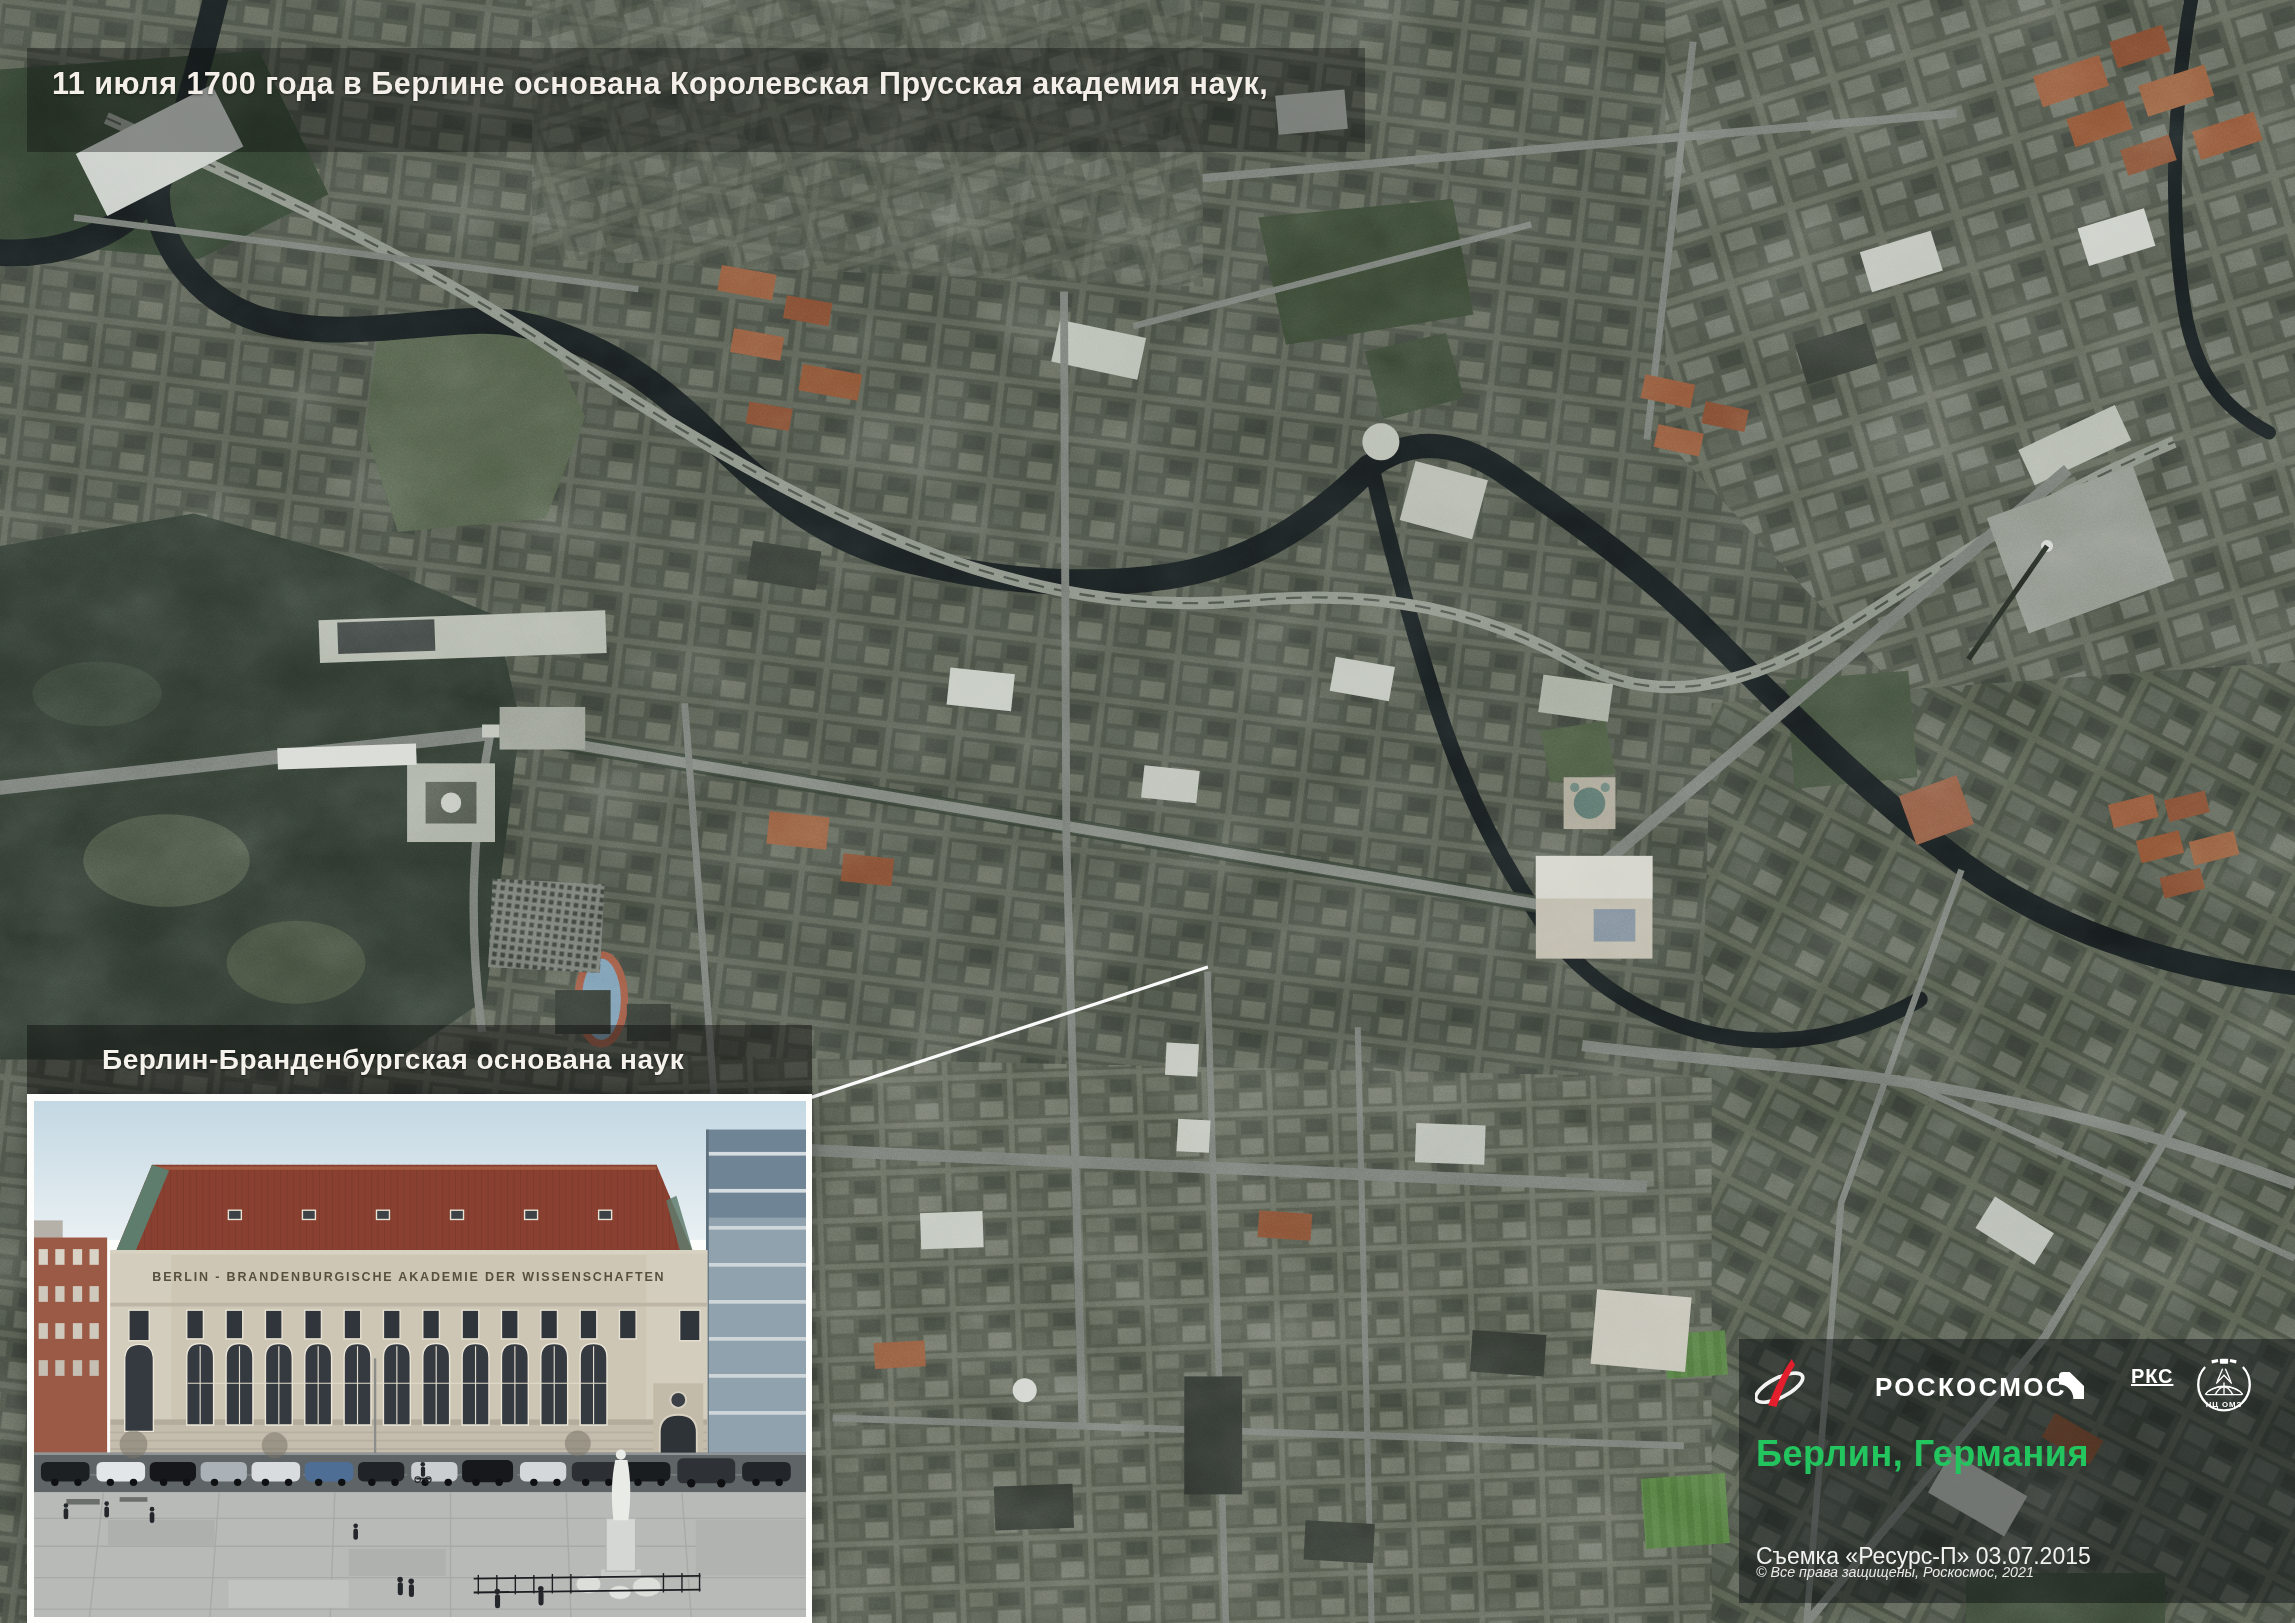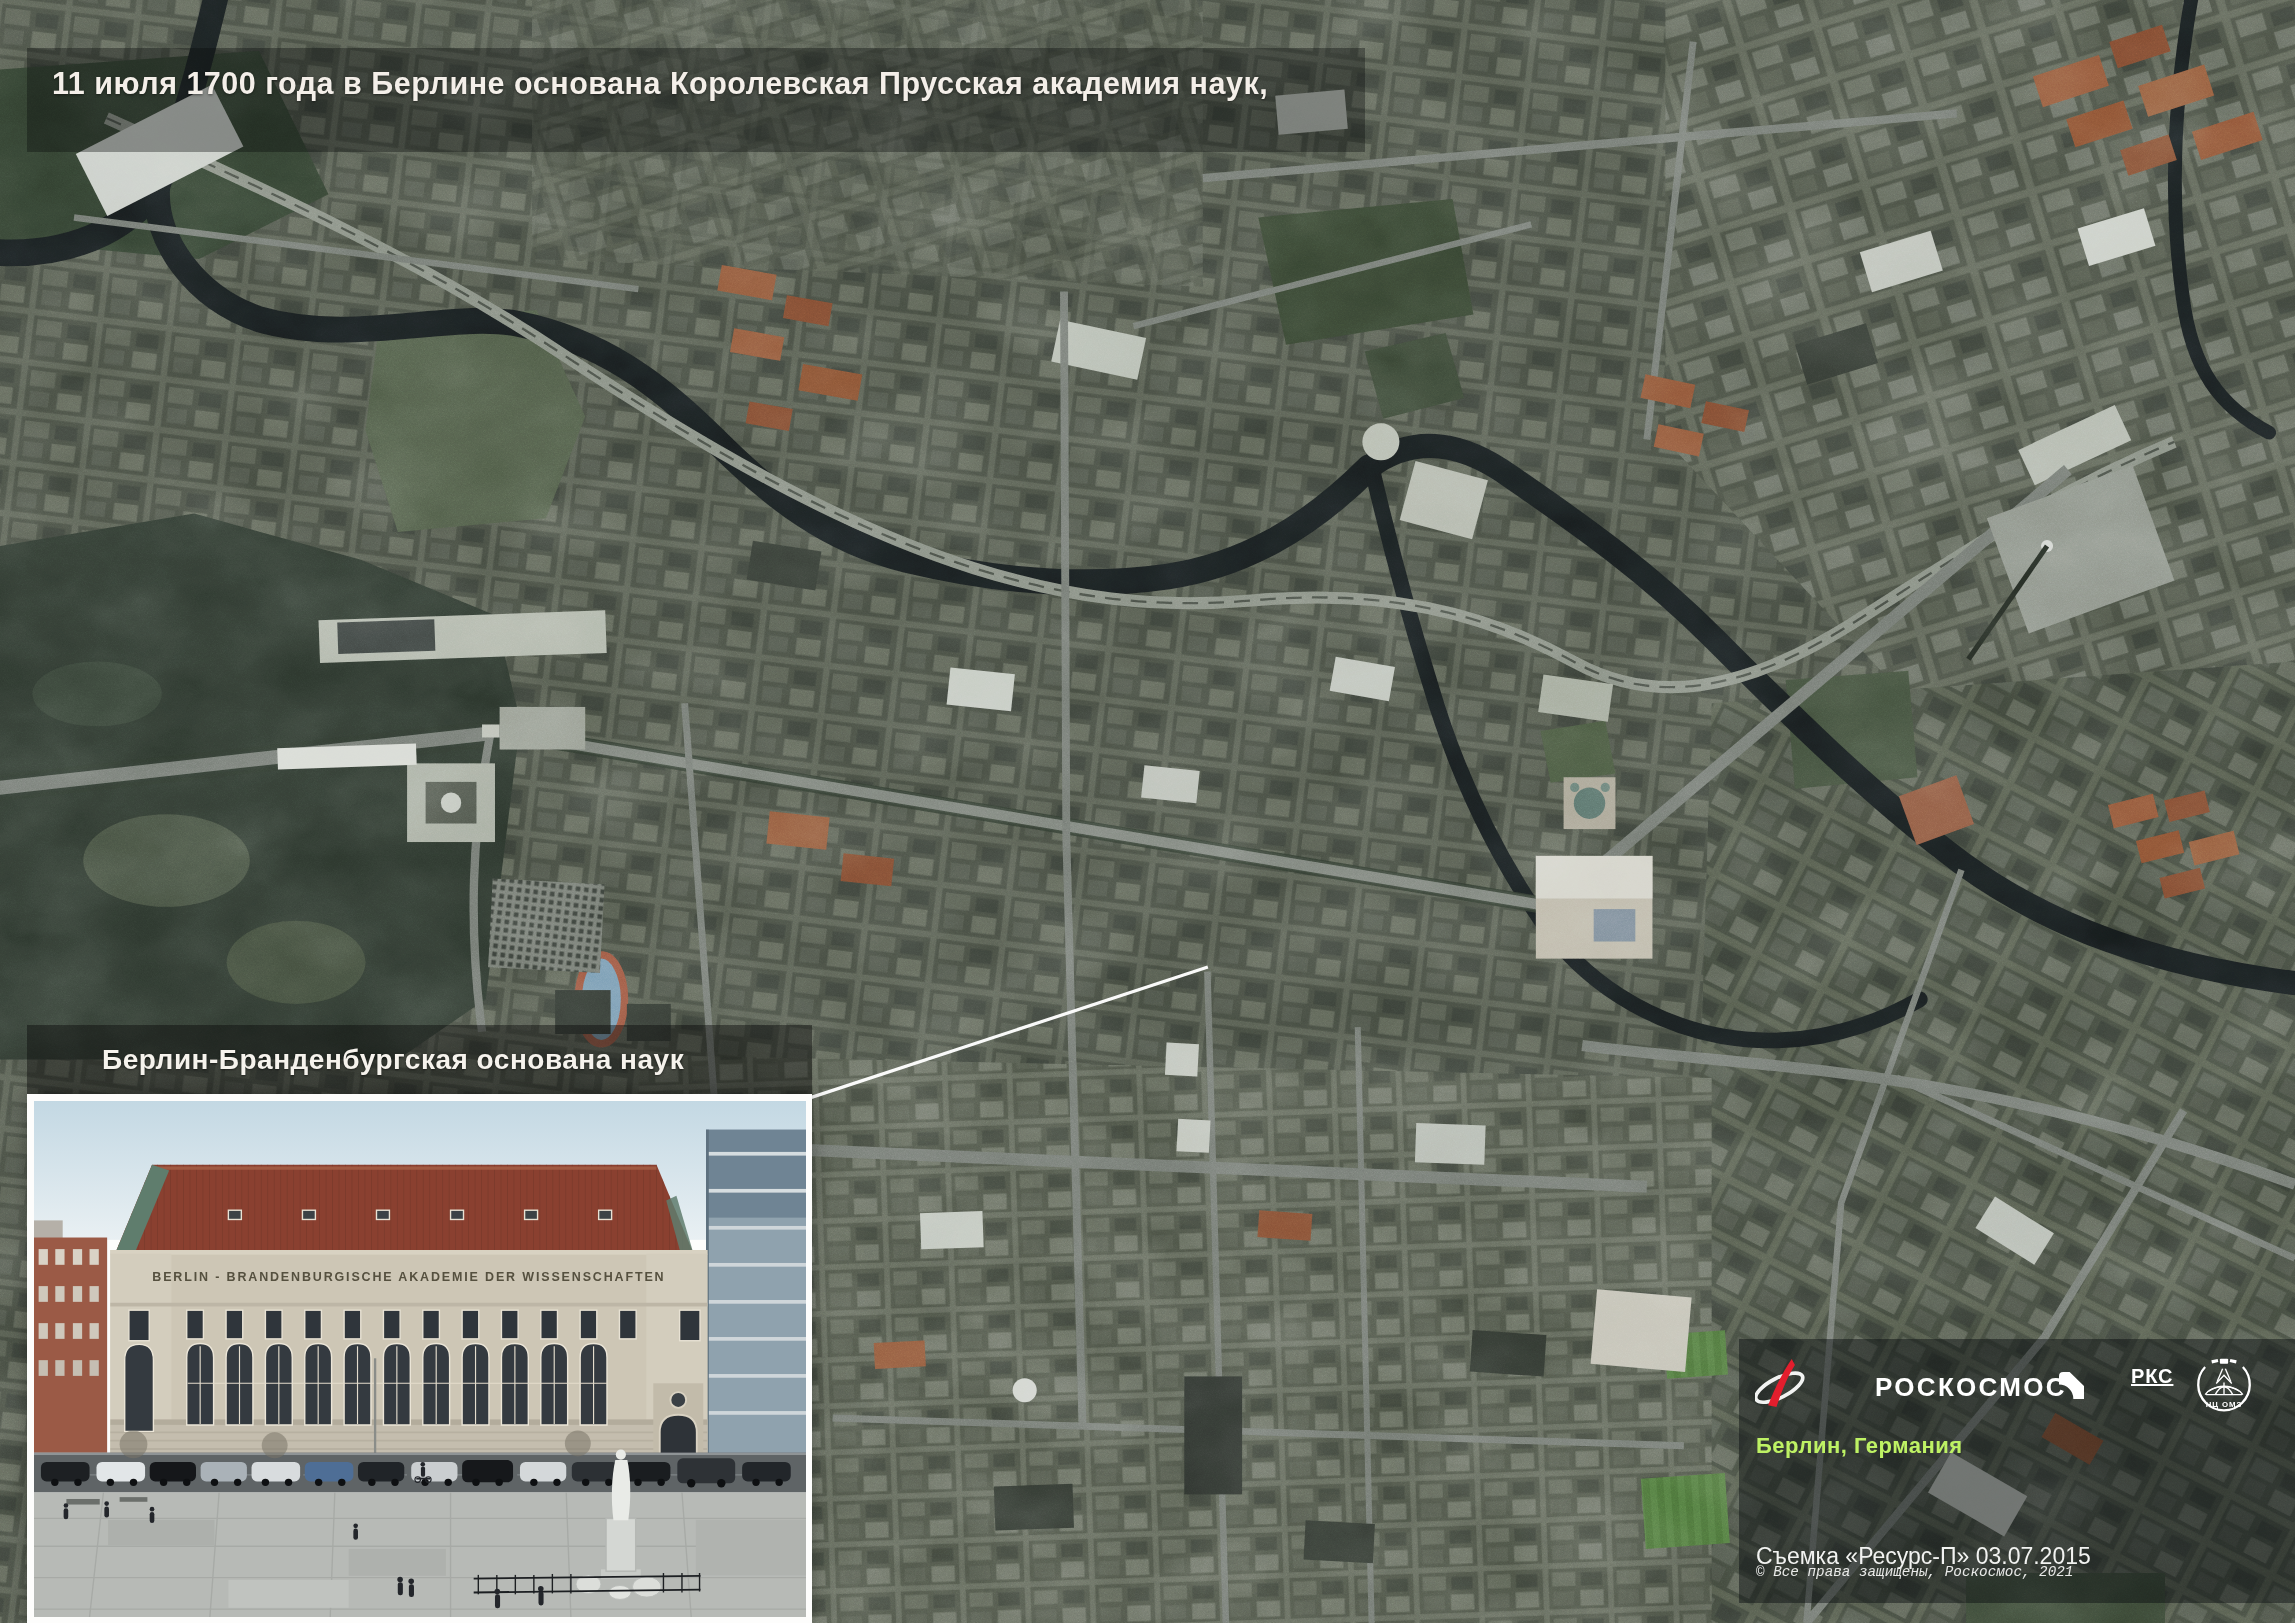--- a/index.html
+++ b/index.html
@@ -9,23 +9,23 @@
   .map-svg{position:absolute;left:0;top:0;width:2295px;height:1623px;display:block;}
   .overlay-svg{position:absolute;left:0;top:0;width:2295px;height:1623px;pointer-events:none;}
   .title-band{left:27px;top:48px;width:1338px;height:104px;background:rgba(8,10,11,0.36);}
   .page-title{left:52px;top:55px;width:1323px;color:#f4efe9;font-size:30.5px;font-weight:700;line-height:56px;letter-spacing:0.5px;text-shadow:0 0.9px 2.8px rgba(0,0,0,0.45);}
   .caption-bar{left:27px;top:1025px;width:785px;height:69px;background:rgba(8,10,10,0.44);}
   .caption-text{left:75px;top:0;height:69px;display:flex;align-items:center;color:#f6f3ed;font-size:28px;font-weight:700;letter-spacing:0.5px;text-shadow:0 0.9px 2.3px rgba(0,0,0,0.5);}
   .photo-frame{left:27px;top:1094px;width:785px;height:529px;background:#fdfdfc;box-sizing:border-box;padding:6.5px;box-shadow:0 0 18.5px rgba(0,0,0,0.35);text-align:right;}
   .photo-frame svg{display:block;width:772px;height:516px;}
   .credits{left:1739px;top:1339px;width:556px;height:264px;background:rgba(9,12,15,0.46);}
   .wordmark{position:absolute;color:#fff;font-weight:700;white-space:nowrap;margin-left:41px;}
-  .loc{left:1756px;top:1433px;color:#bef264;font-size:22px;font-weight:700;letter-spacing:0.5px;}
+  .loc{left:1756px;top:1433px;color:#22c55e;font-size:36px;font-weight:700;letter-spacing:0.5px;}
   .capture{left:1756px;top:1503px;color:#f2f3f1;font-size:23px;font-weight:400;margin-top:40px;}
-  .copyright{left:1756px;top:1564px;color:#e9eae8;font-size:14.3px;font-style:italic;font-weight:400;font-family:Liberation Mono, monospace;}
+  .copyright{left:1756px;top:1564px;color:#e9eae8;font-size:14.3px;font-style:italic;font-weight:400;}
 </style>
 </head>
 <body>
 
 <div class="stage">
 
   <svg class="map-svg" viewBox="0 0 4961 3508" preserveAspectRatio="none">
     <defs>
       <pattern id="pA" width="150" height="110" patternUnits="userSpaceOnUse" patternTransform="rotate(7)">
         <rect width="150" height="110" fill="#5d6356"></rect>

